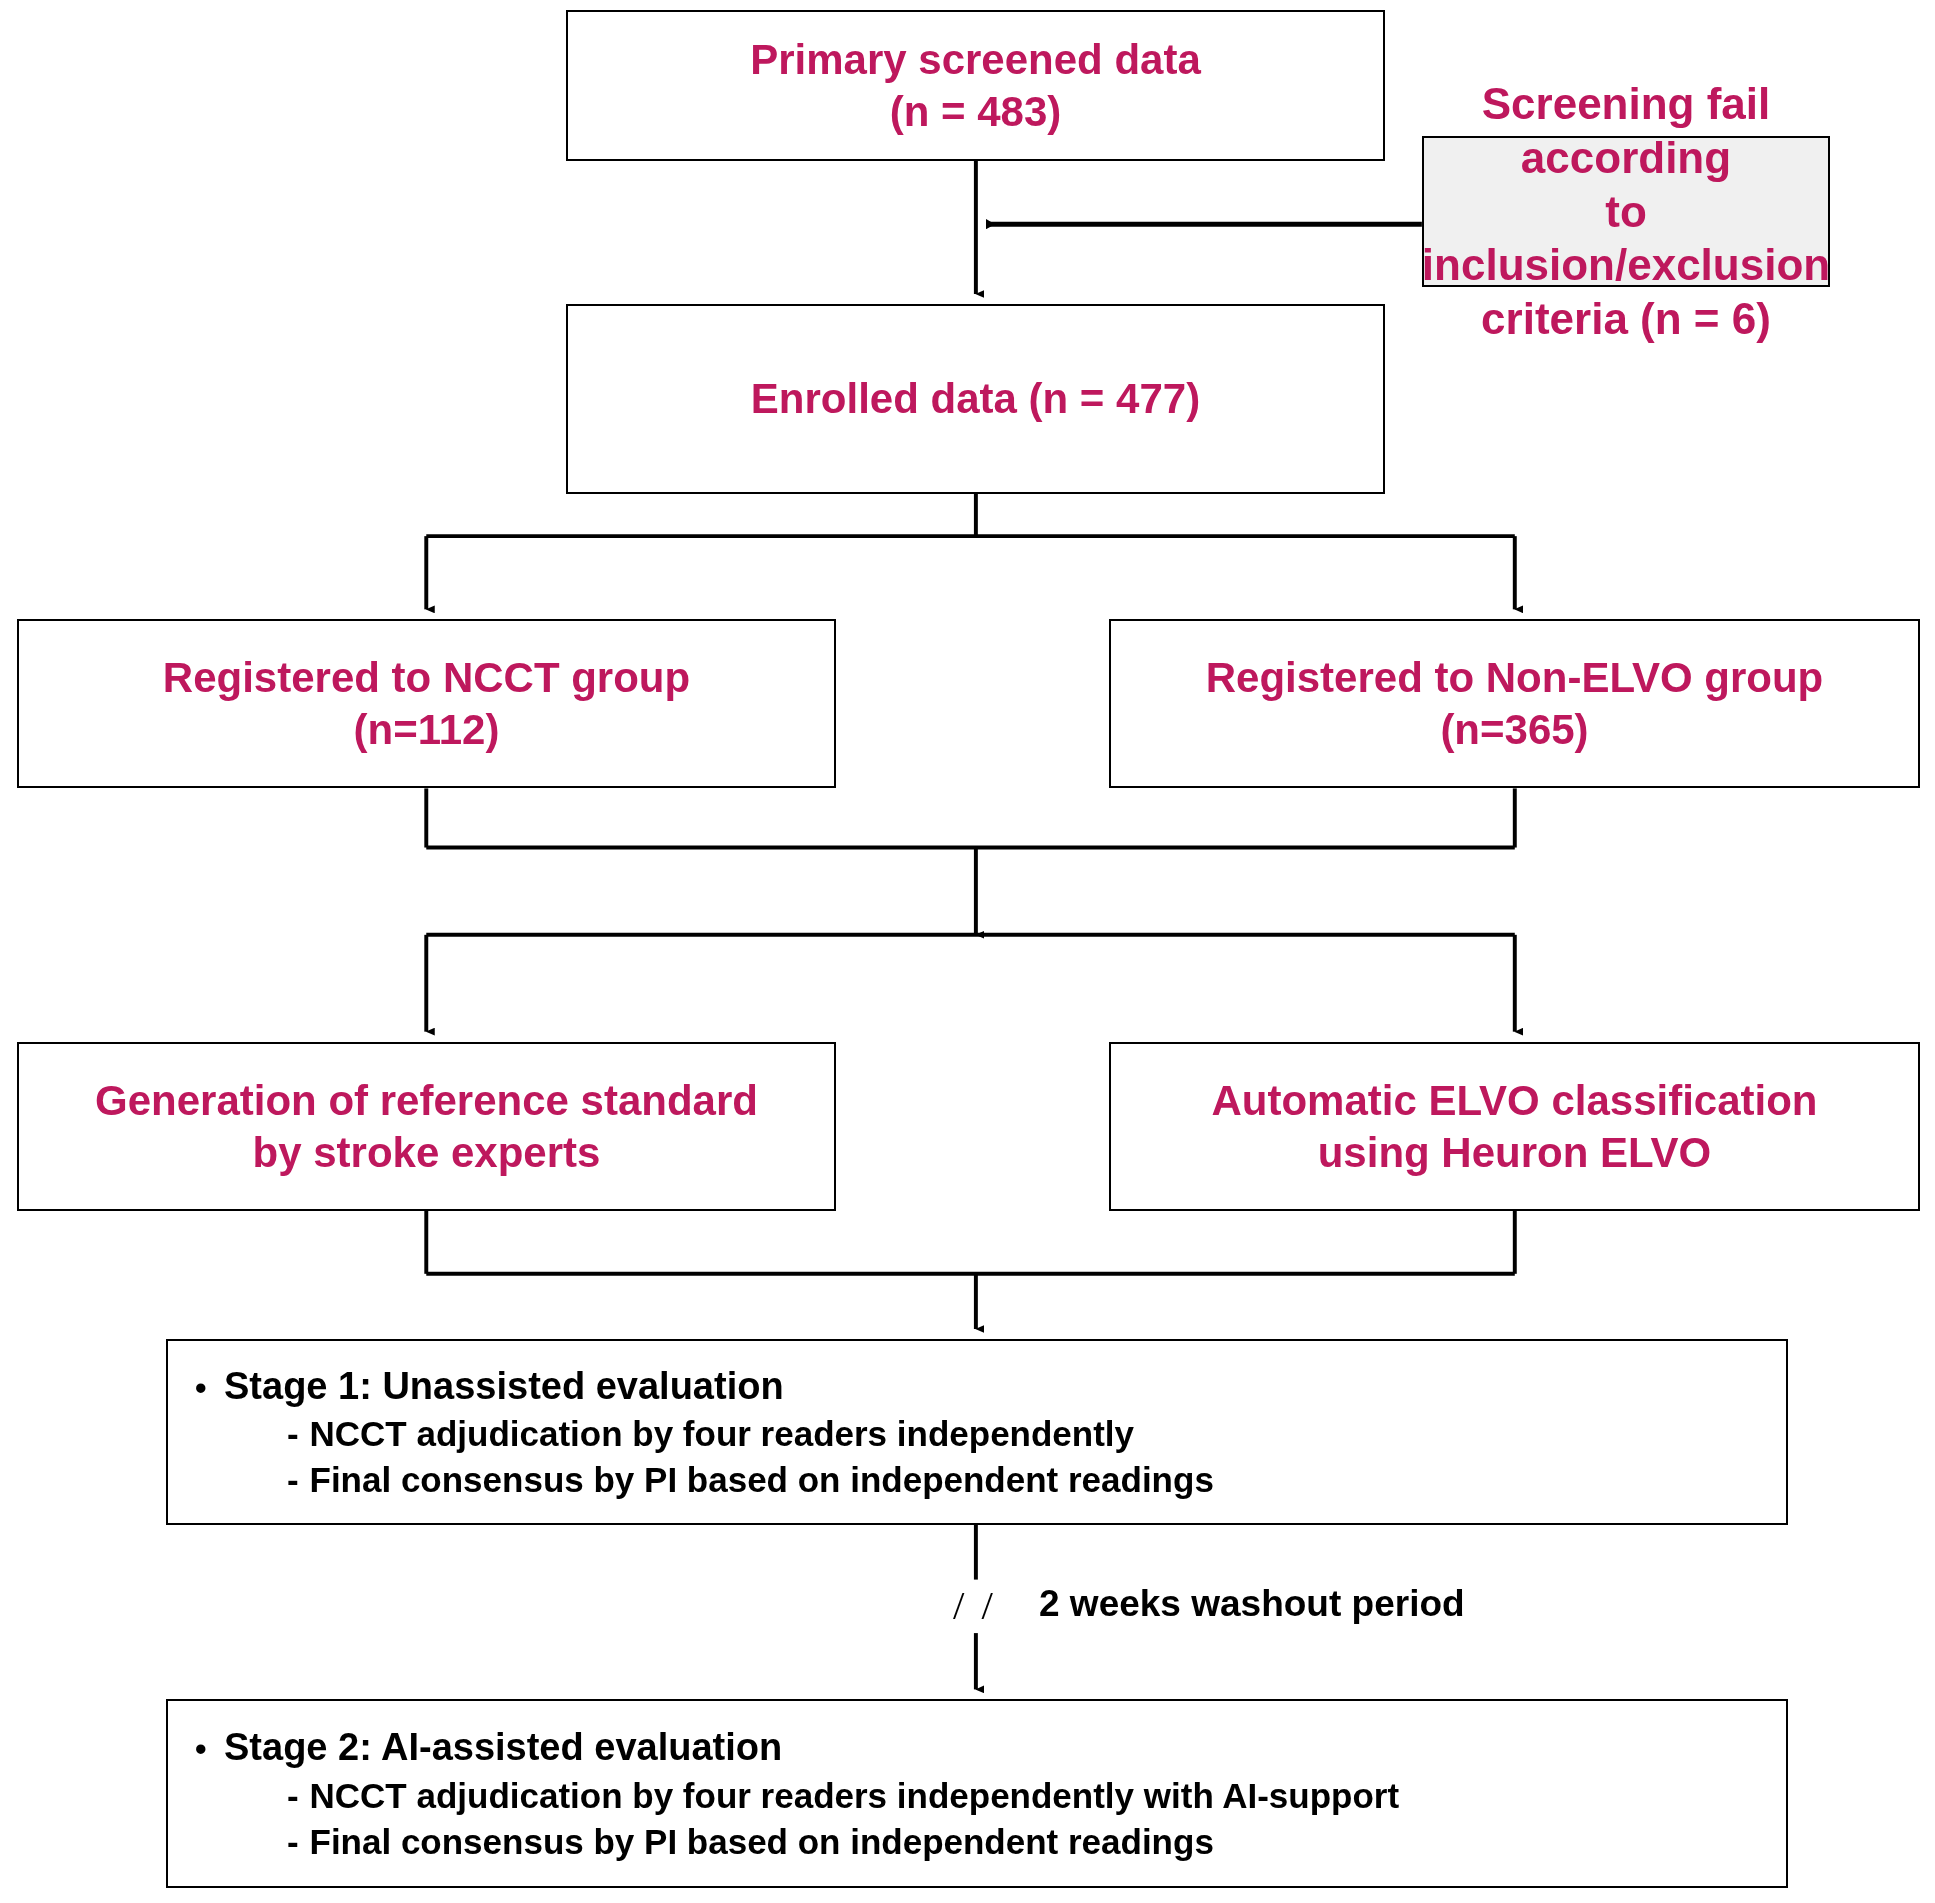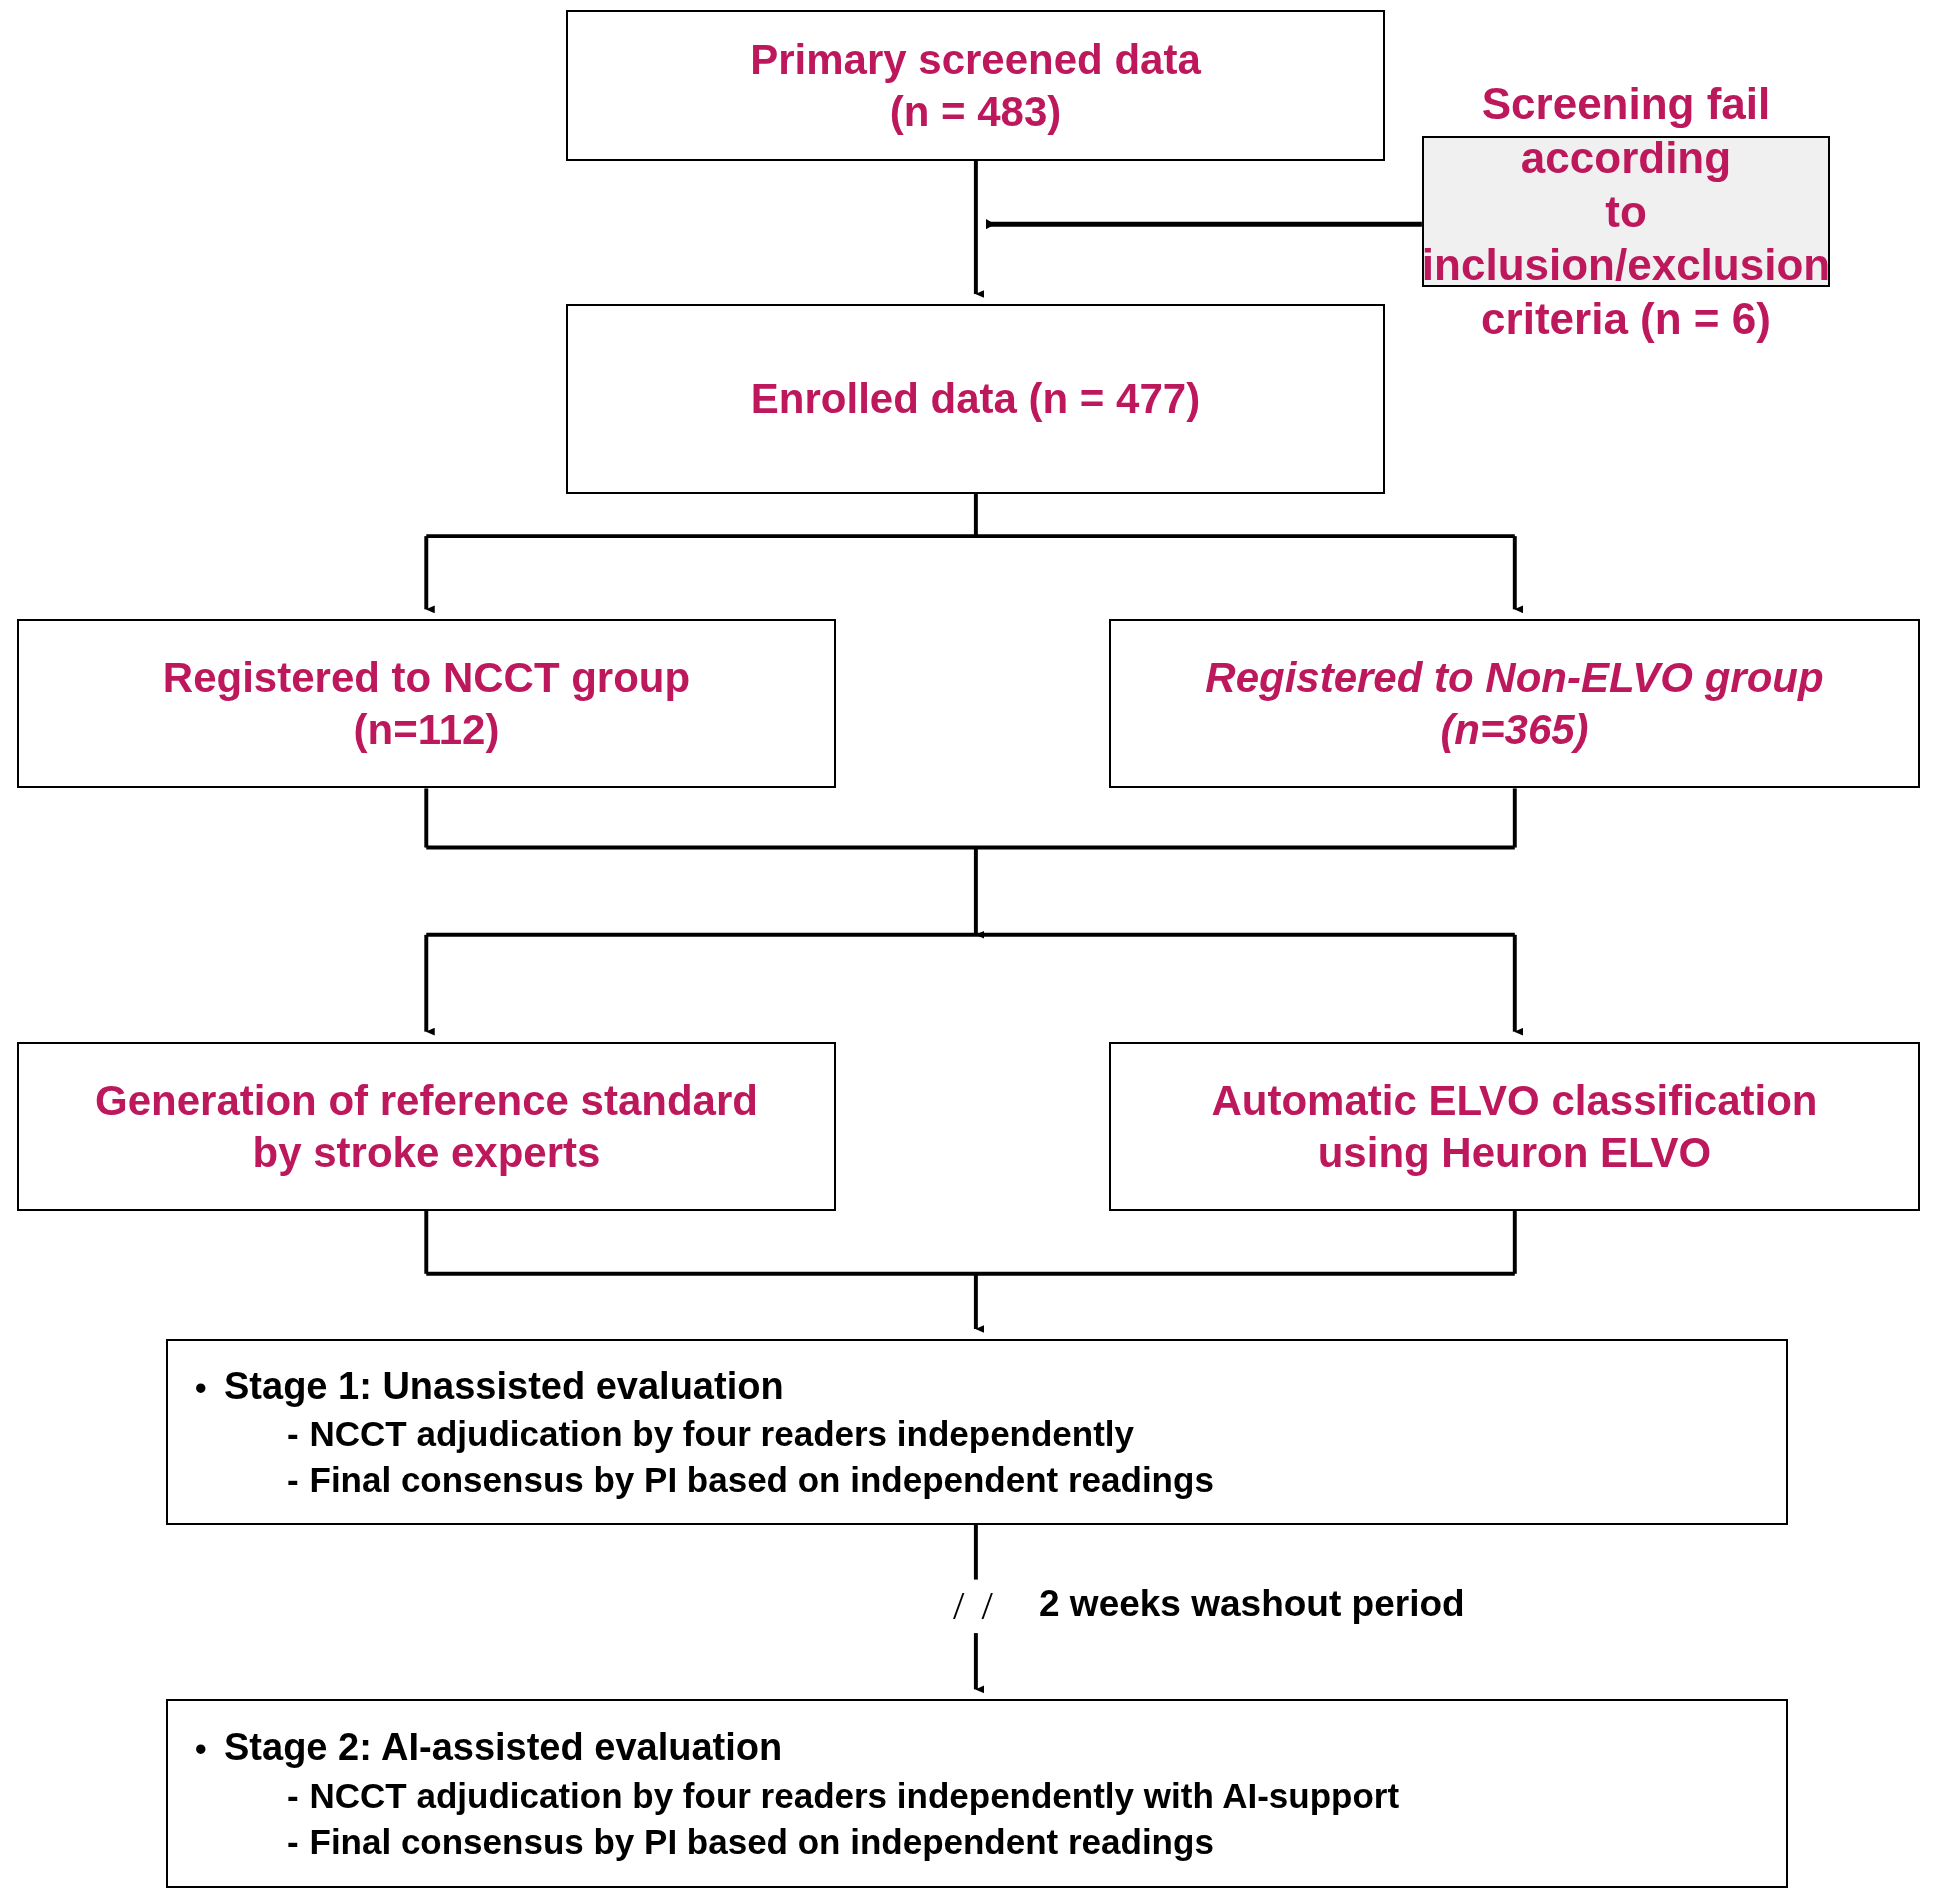--- a/index.html
+++ b/index.html
@@ -44,21 +44,21 @@
   }
   .node-shaded {
     background: #f0f0f0;
   }
 
   
   #node-primary   { left: 566px; top: 10px;   width: 819px; height: 151px; font-size: 42px; }
   #node-screenfail{ left: 1422px; top: 136px;  width: 408px;  height: 151px; font-size: 44px; }
   #node-enrolled  { left: 566px; top: 304px;  width: 819px; height: 190px; font-size: 42px; }
   #node-elvo      { left: 17px;   top: 619px; width: 819px; height: 169px; font-size: 42px; }
-  #node-nonelvo   { left: 1109px; top: 619px; width: 811px; height: 169px; font-size: 42px; font-style: italic; }
+  #node-nonelvo   { left: 1109px; top: 619px; width: 811px; height: 169px; font-size: 42px; }
   #node-refstd    { left: 17px;   top: 1042px; width: 819px; height: 169px; font-size: 42px; }
   #node-autoclass { left: 1109px; top: 1042px; width: 811px; height: 169px; font-size: 42px; }
 
   .stage-box {
     position: absolute;
     box-sizing: border-box;
     border: 2.8px solid #000000;
     background: #ffffff;
     z-index: 2;
     display: flex;

